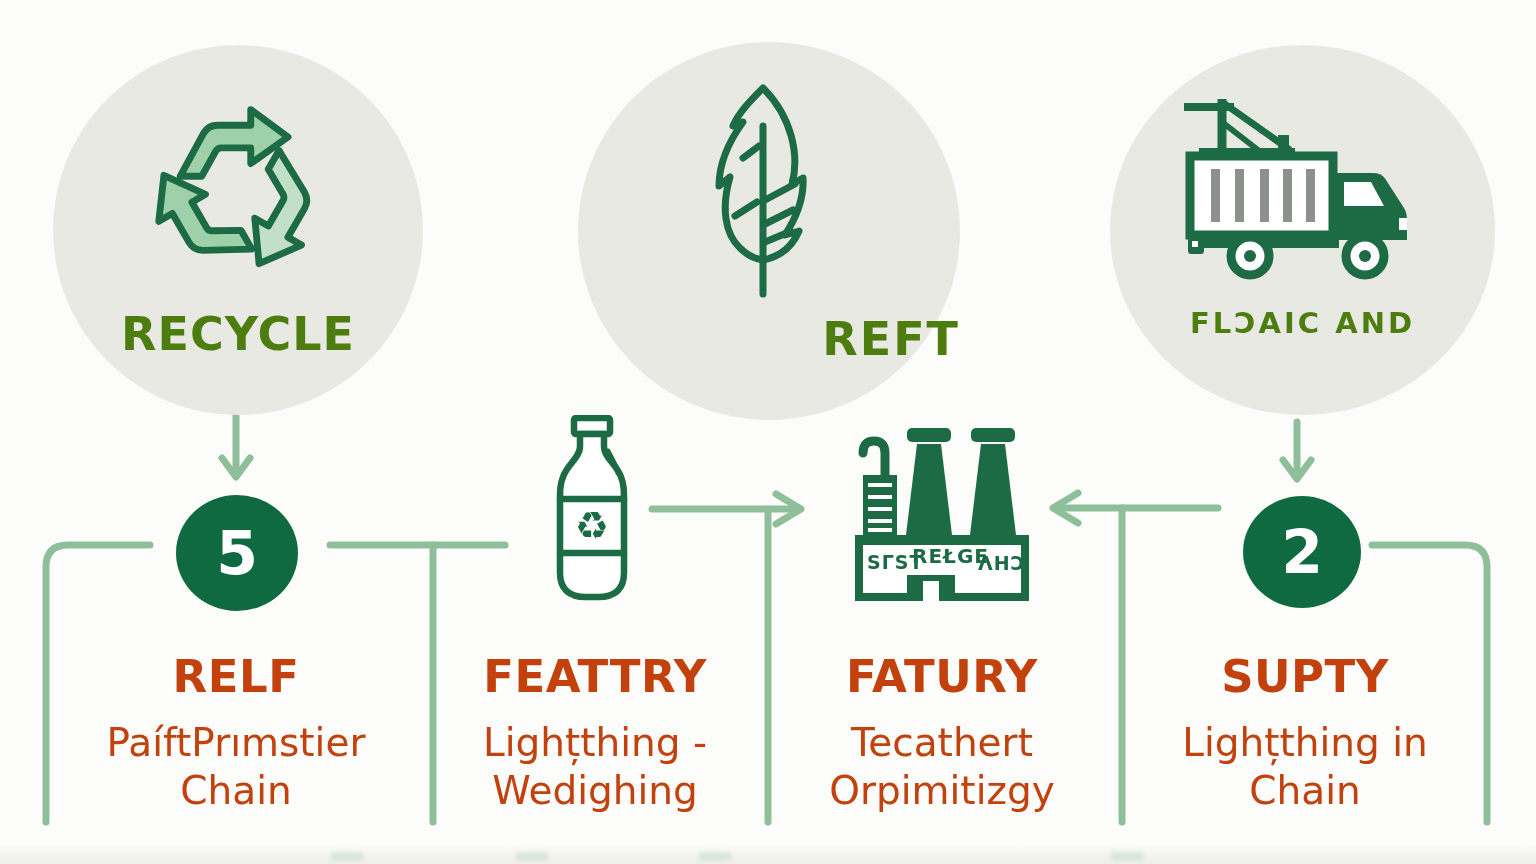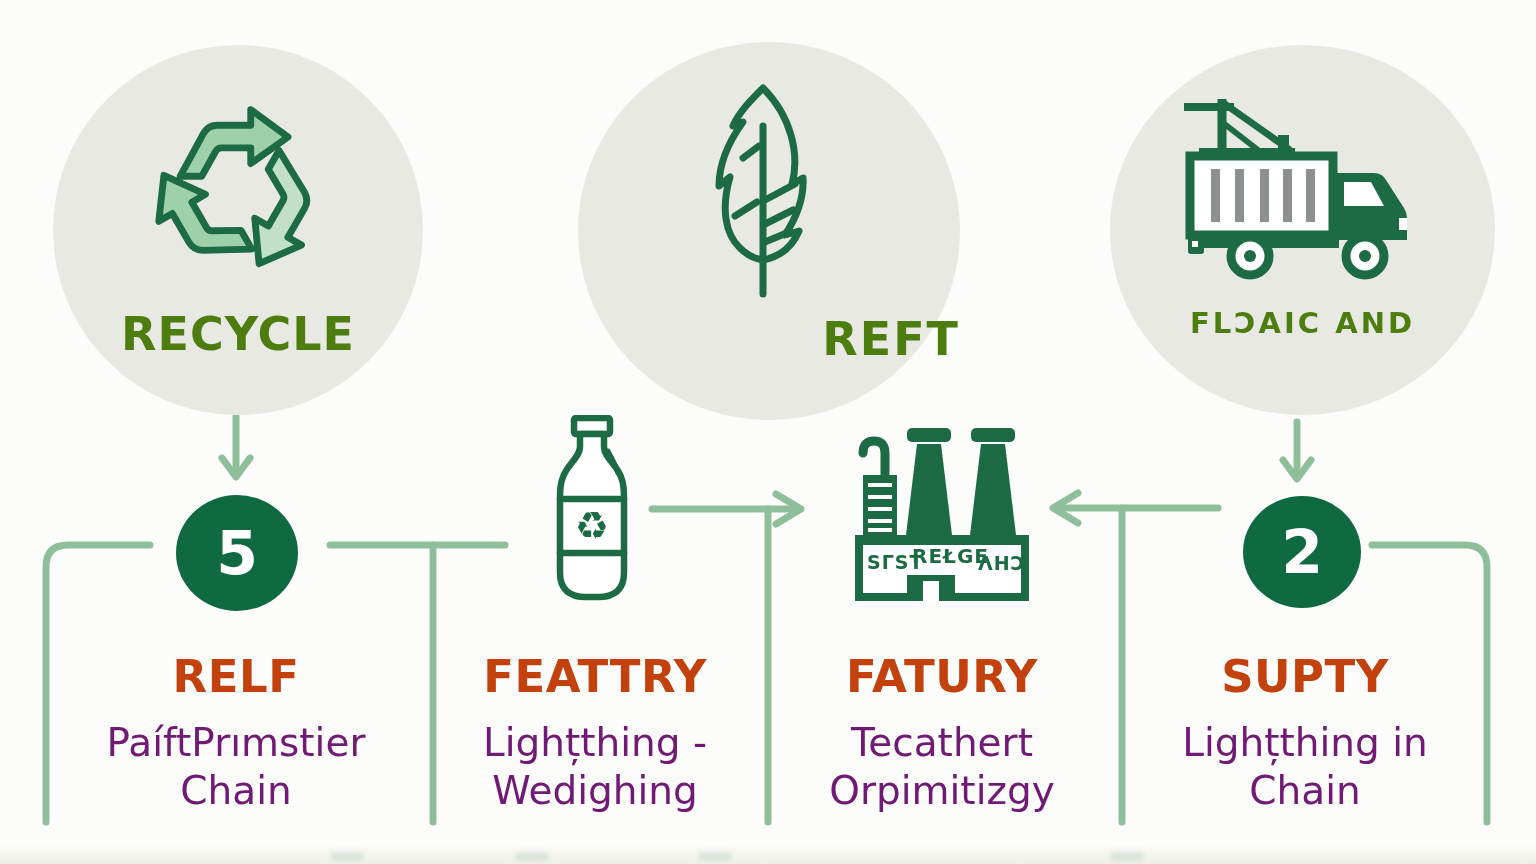--- a/index.html
+++ b/index.html
@@ -16,21 +16,21 @@
   .stage-label.big { font-size:46px; }
   .stage-label.small { font-size:29px; letter-spacing:3px; line-height:1.08; }
 
   .num-circle { position:absolute; border-radius:50%; background:#0f6a41;
                 display:flex; align-items:center; justify-content:center; }
   .num-circle span { color:#ffffff; font-size:60px; font-weight:bold; }
 
   .column { position:absolute; width:360px; text-align:center; }
   .column h3 { color:#c2410c; font-size:45px; font-weight:bold; letter-spacing:0.5px;
                margin-bottom:16px; }
-  .column p { color:#701a75; font-size:39px; line-height:1.22; }
+  .column p { color:#c2410c; font-size:39px; line-height:1.22; }
 
   .icon-svg { position:absolute; }
 
   #bottom-strip { position:absolute; left:0; top:845px; width:1536px; height:19px;
                   background:linear-gradient(#fbfbf8, #efefe9); }
   .smudge { position:absolute; top:852px; width:34px; height:9px; border-radius:5px;
             background:#b7d6bd; opacity:0.45; filter:blur(2px); }
 </style>
 </head>
 <body>

